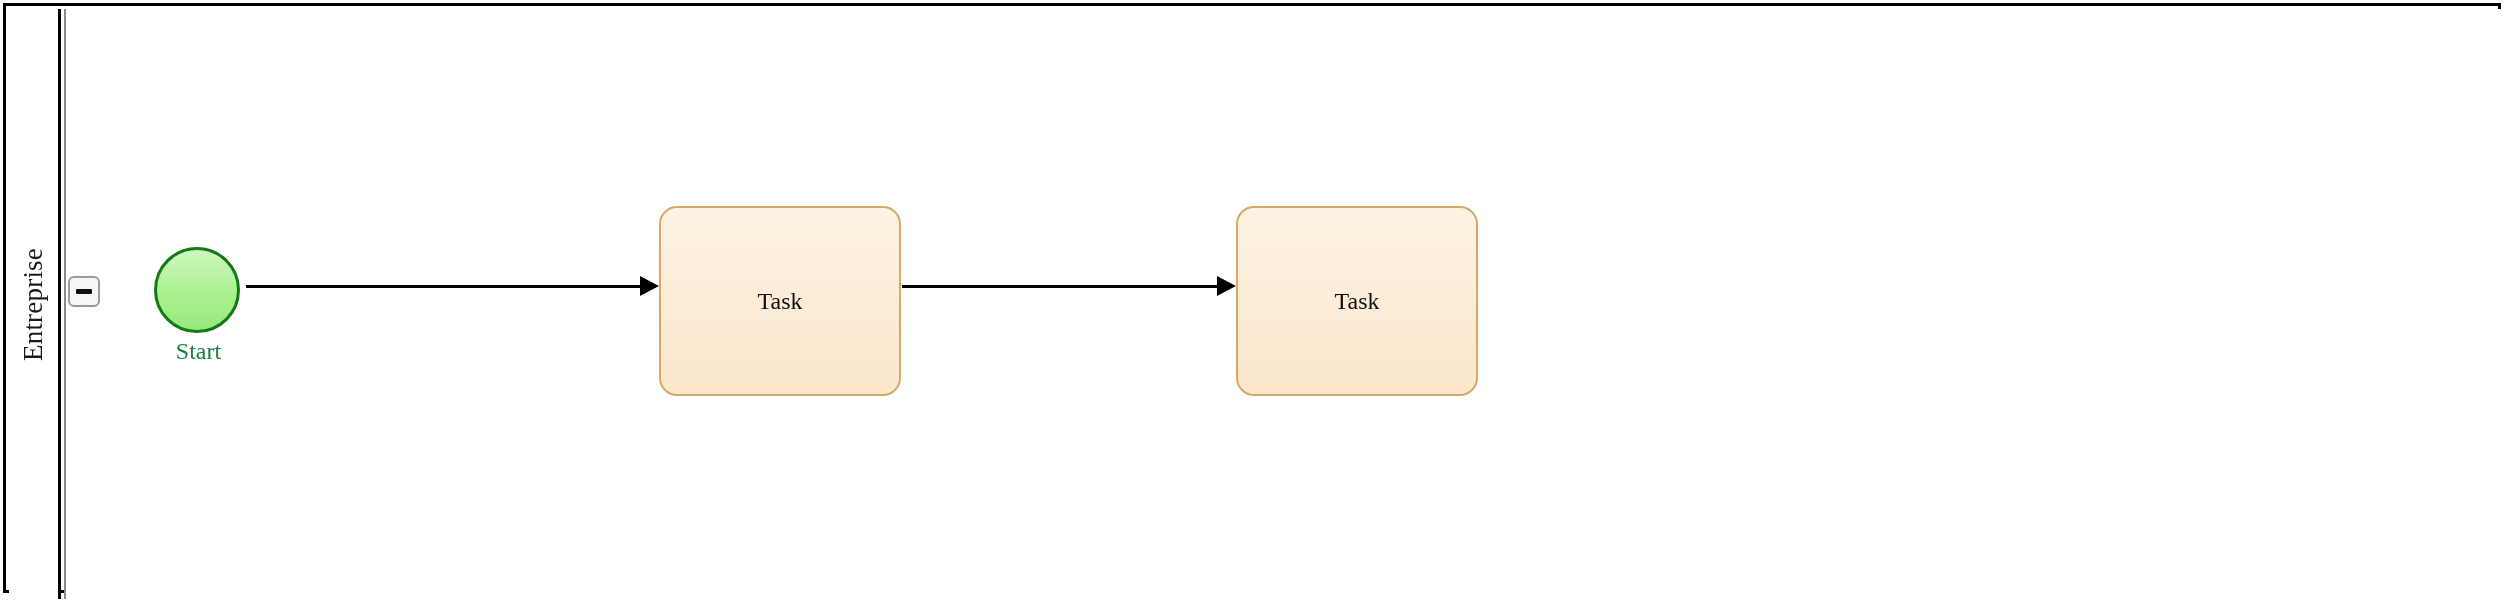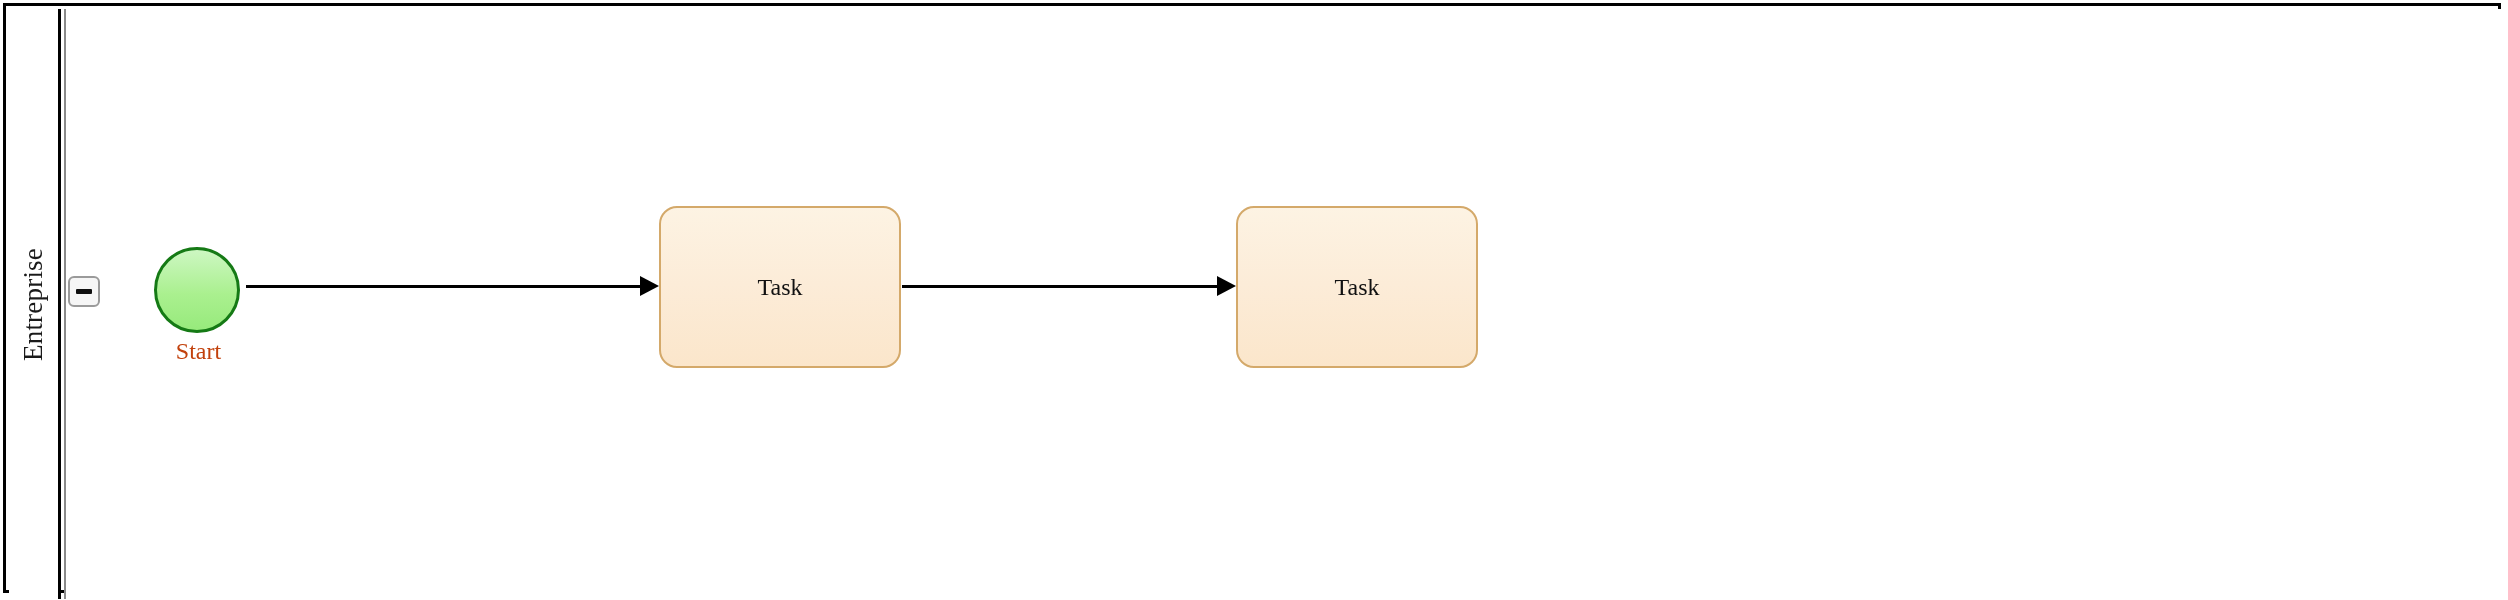--- a/index.html
+++ b/index.html
@@ -103,30 +103,30 @@
     border-radius: 50%;
     background: linear-gradient(to bottom, #cdf7c2 0%, #aaf08f 55%, #97ea7c 100%);
   }
   .start-label {
     position: absolute;
     left: 110px;
     top: 332px;
     width: 165px;
     text-align: center;
     font-size: 24px;
-    color: #c2410c;
+    color: #15803d;
     font-family: "Liberation Serif", "DejaVu Serif", serif;
   }
 
   
   .task {
     position: absolute;
     box-sizing: border-box;
     width: 242px;
-    height: 162px;
+    height: 190px;
     border: 2px solid #d4a96a;
     border-radius: 18px;
     background: linear-gradient(to bottom, #fdf3e3 0%, #fcecd8 48%, #fbe6cb 100%);
     display: flex;
     align-items: center;
     justify-content: center;
   }
   .task-label {
     font-size: 24px;
     color: #111111;

